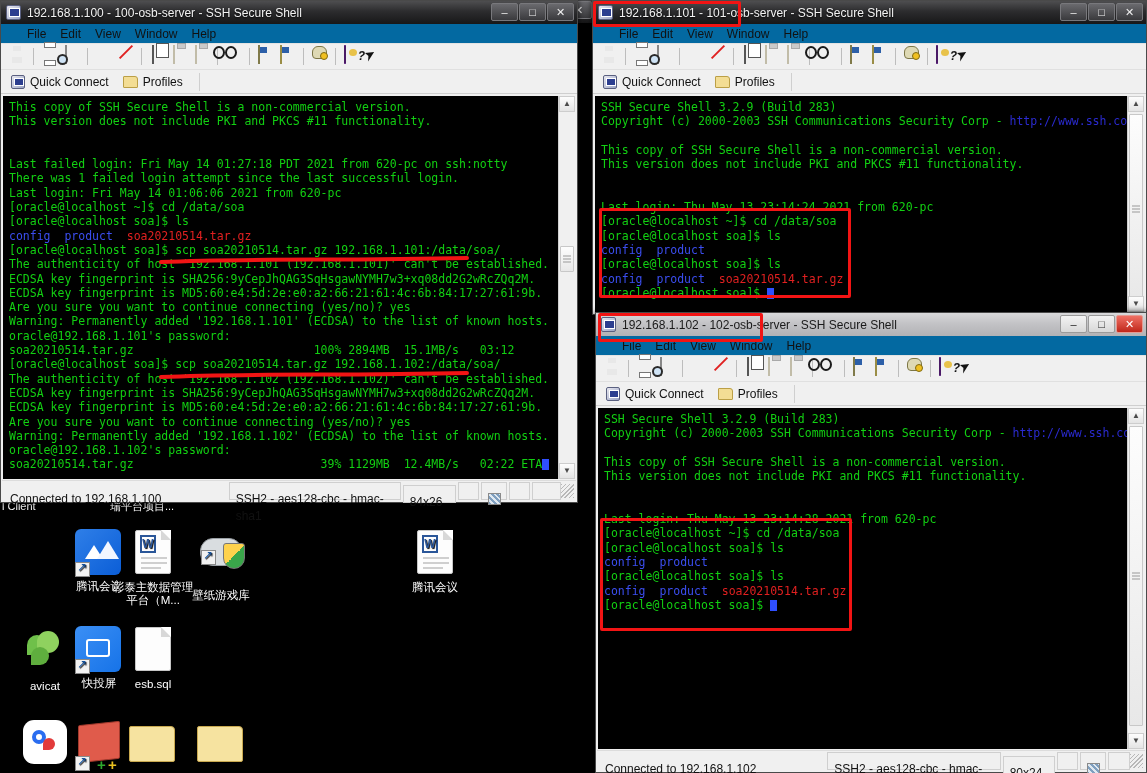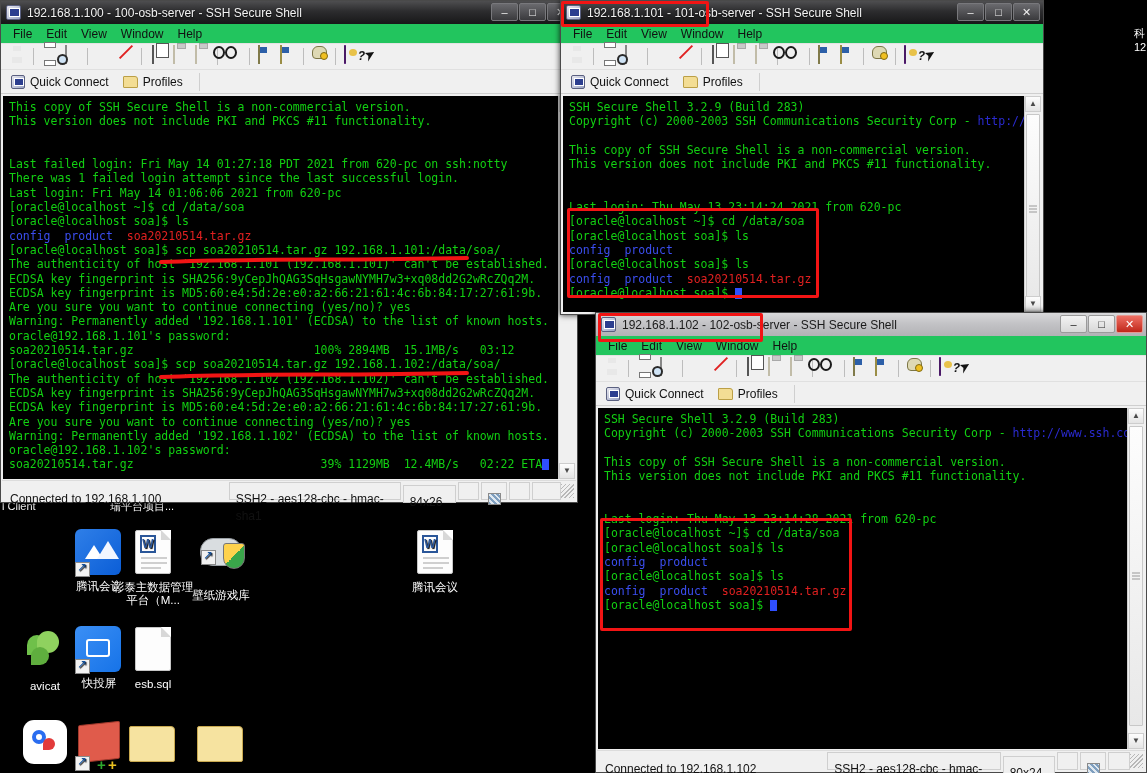--- a/index.html
+++ b/index.html
@@ -103,21 +103,21 @@
     background: linear-gradient(180deg,#6a6a6e,#3a3a3d);
     border: 1px solid #78787c; border-radius: 2px;
     color: #f0f0f0; font-size: 11px; line-height: 16px; text-align: center;
   }
   .wb.close { background: linear-gradient(180deg,#e06a60,#b02015); border-color:#d08880; }
   .wb.plain { background: linear-gradient(180deg,#f3f3f3,#d8d8d8); border-color:#9a9a9a; color:#222; }
   .wb.plain.close { background: linear-gradient(180deg,#ef7064,#c0271a); color:#fff; border-color:#e49a92; }
 
   .menubar {
     height: 20px; display: flex; align-items: center; gap: 2px;
-    padding-left: 6px; background: #22c55e;
+    padding-left: 20px; background: #0369a1;
     border-bottom: 1px solid #e3e3e3;
   }
   .menubar span {
     font-size: 12px; color: #111; padding: 1px 6px;
   }
 
   .toolbar {
     height: 26px; background: #f0f0f0; display: flex; align-items: center;
     padding-left: 6px; gap: 1px; border-bottom: 1px solid #e0e0e0;
   }
@@ -438,21 +438,21 @@
     </div>
 
     <svg class="anno-line" style="left:0;top:0;width:578px;height:503px;z-index:30;">
       <path d="M 160 261 C 250 257, 340 260, 466 257" stroke="#f21414" stroke-width="4" fill="none" stroke-linecap="round"></path>
     </svg>
     <svg class="anno-line" style="left:0;top:0;width:578px;height:503px;z-index:30;">
       <path d="M 160 376 C 250 372, 340 375, 466 372" stroke="#f21414" stroke-width="4" fill="none" stroke-linecap="round"></path>
     </svg>
   </div>
 
-  <div class="win" style="left:560px;top:0px;width:484px;height:315px;z-index:12;">
+  <div class="win" style="left:592px;top:0px;width:555px;height:315px;z-index:12;">
 
     <div class="titlebar">
       <span class="tb-ico"></span>
       <span class="tb-text">192.168.1.101 - 101-osb-server - SSH Secure Shell</span>
       <div class="winbtns">
         <div class="wb">–</div>
         <div class="wb">□</div>
         <div class="wb">✕</div>
       </div>
     </div>

